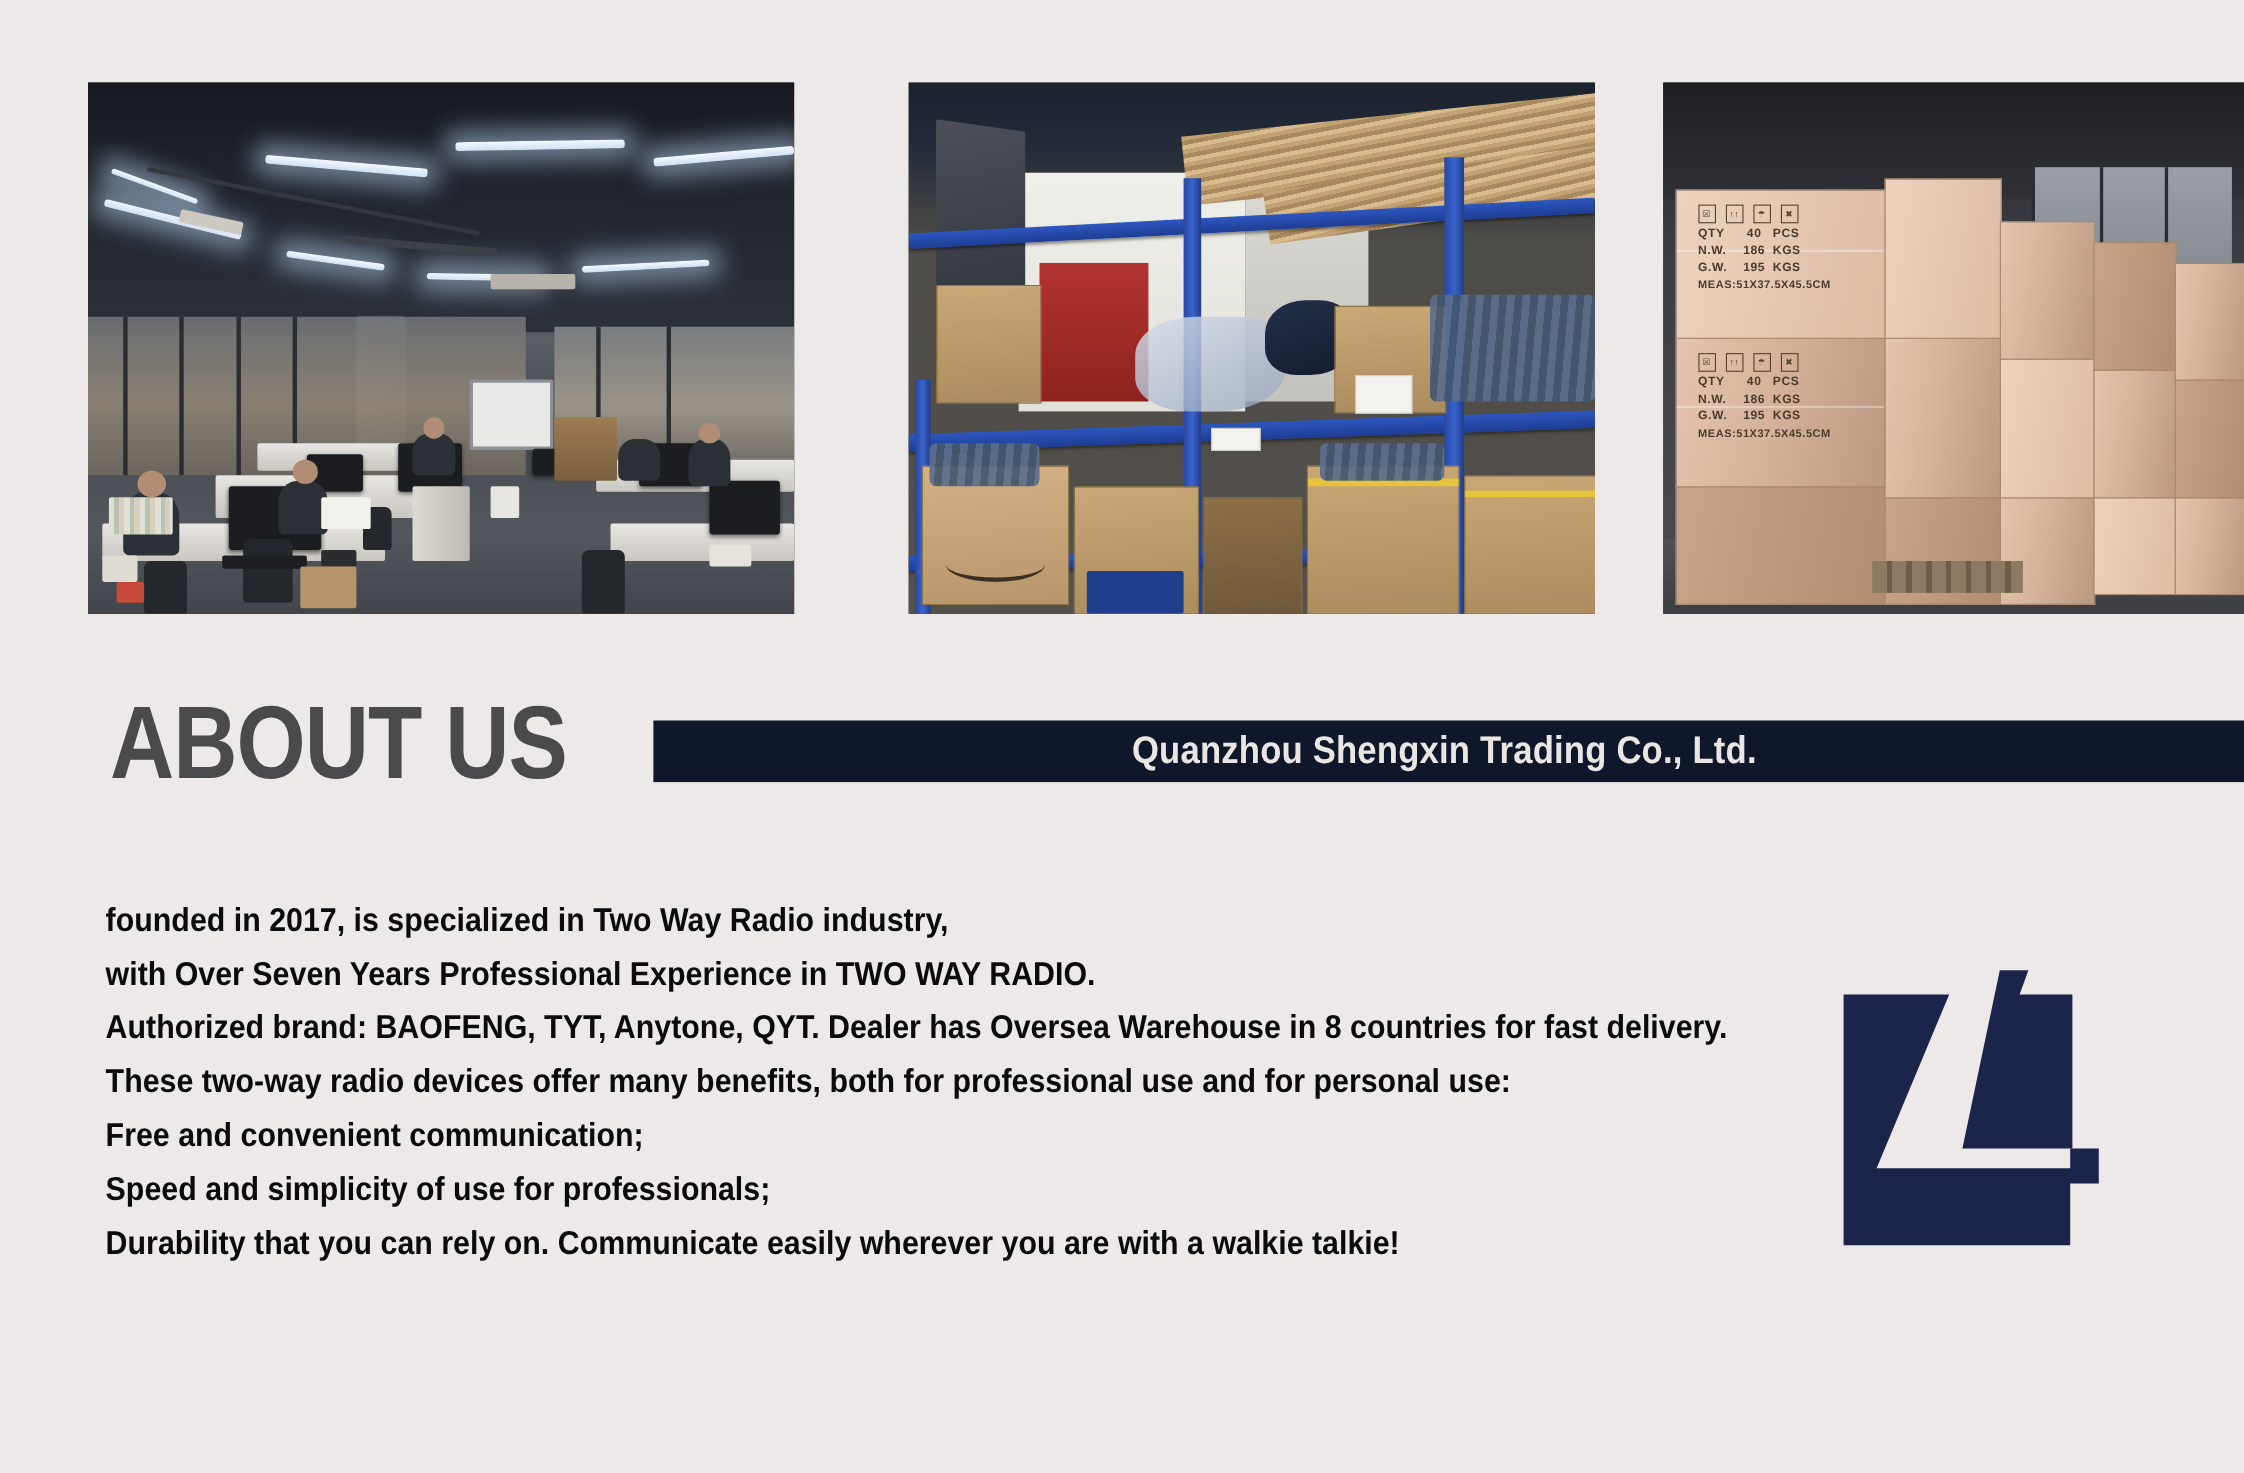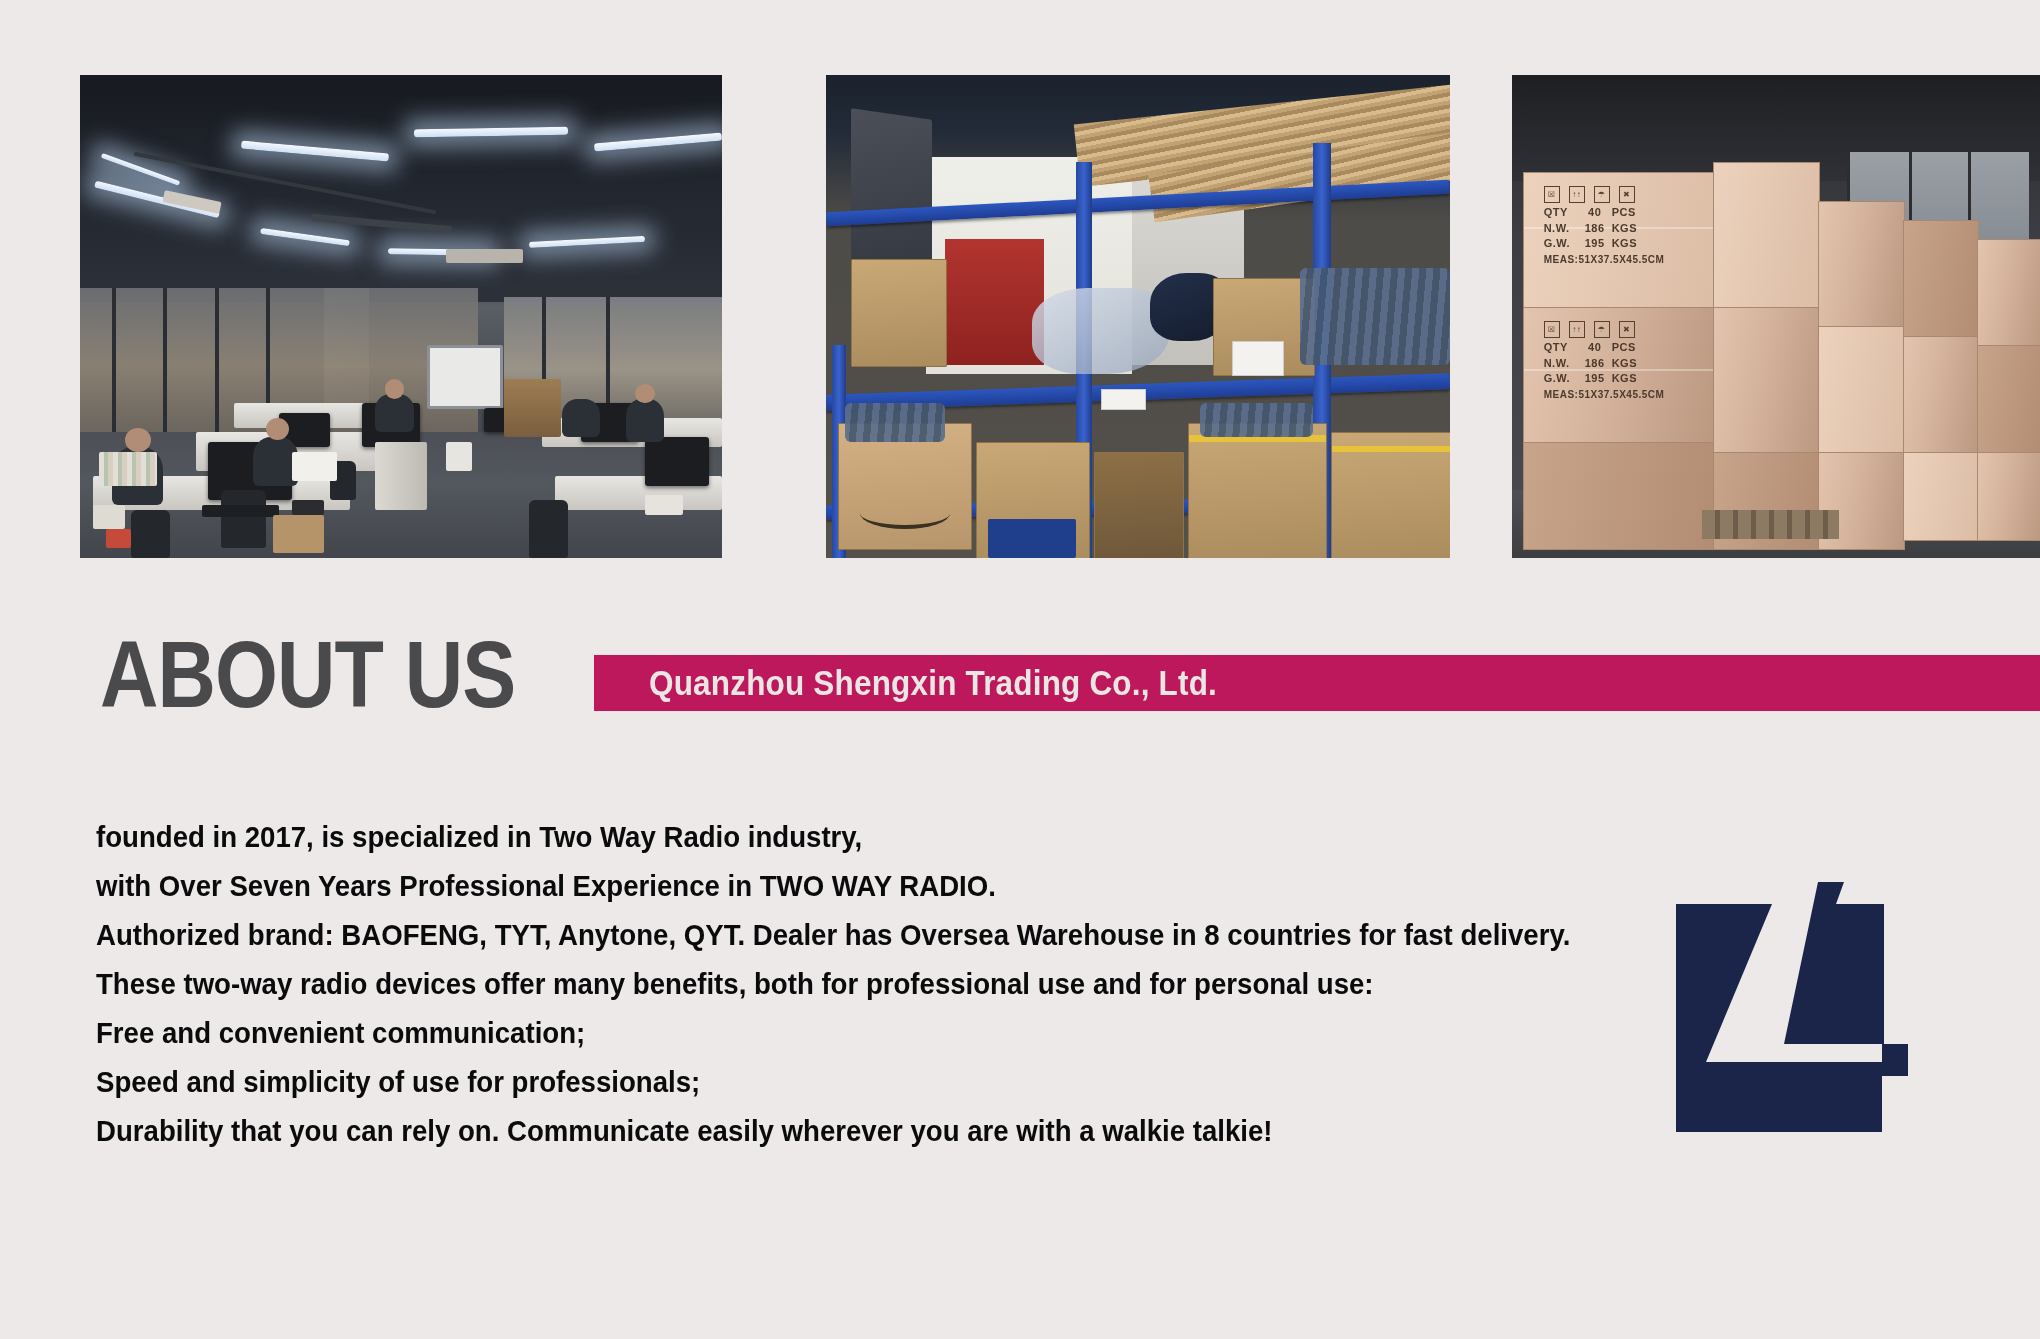--- a/index.html
+++ b/index.html
@@ -237,23 +237,24 @@
     color: #4a4a4c;
     transform: scaleX(.86);
     transform-origin: left center;
     white-space: nowrap;
   }
   .name-bar {
     position:absolute;
     left: 594px; top: 30px;
     right: 0;
     height: 56px;
-    background: #be185d;
+    background: #0f172a;
     display:flex;
     align-items:center;
+    justify-content:center;
   }
   .name-bar-text {
     font-family:"Liberation Sans Narrow","Liberation Sans", sans-serif;
     font-weight:bold;
     font-size:35px;
     color:#e9e6e3;
     letter-spacing:.2px;
     margin-left: 55px;
     transform: scaleX(.9);
     transform-origin:left center;

